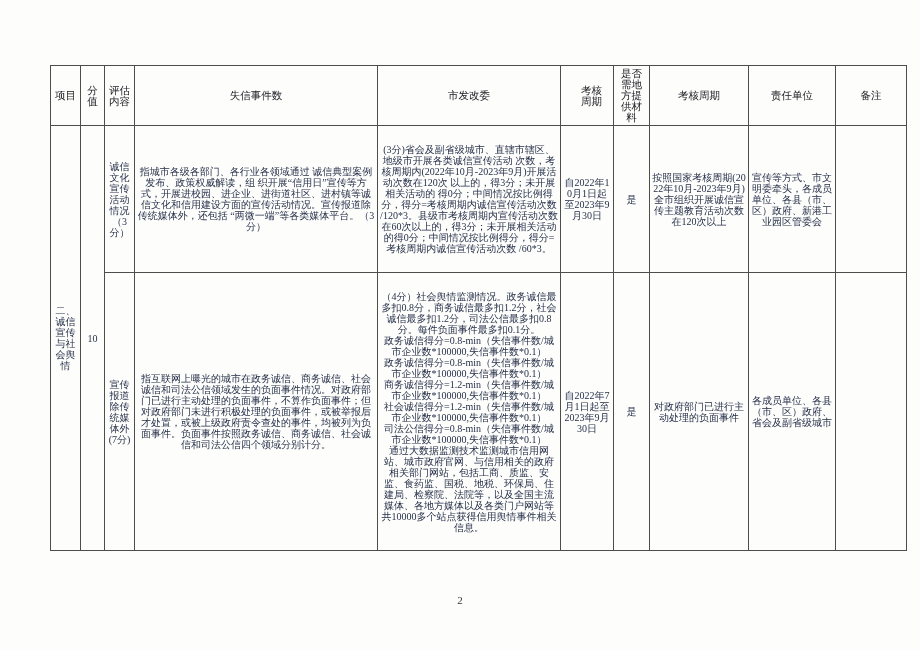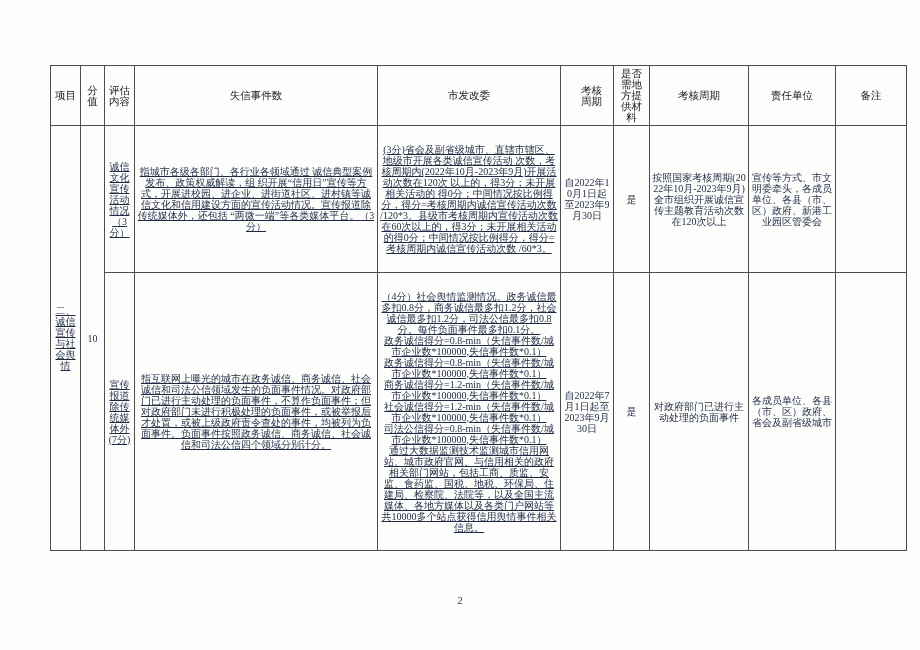--- a/index.html
+++ b/index.html
@@ -32,28 +32,27 @@
   }
   .eval thead th {
     font-size: 10.5px;
     color: #1a1a22;
     height: 33px;
     padding: 2px 3px;
   }
   .eval thead th.h-period { padding: 2px 11px; text-align: right; }
   .eval tr.r1 { height: 147px; }
   .eval tr.r2 { height: 278px; }
-  .c-narrow { padding: 1px 1px; text-decoration: underline; }
+  .c-narrow { padding: 1px 1px; }
   .c-indicator, .c-scoring {
     text-align: justify;
     font-size: 9.5px;
     line-height: 12px;
     padding: 2px 4px;
     vertical-align: middle;
-    text-decoration: underline;
   }
   .c-scoring { white-space: pre-line; vertical-align: top; padding-top: 3px; }
   .c-path, .c-unit {
     text-align: justify;
     padding: 2px 5px;
     line-height: 13px;
   }
   .page-number {
     position: absolute;
     left: 0; right: 0;

